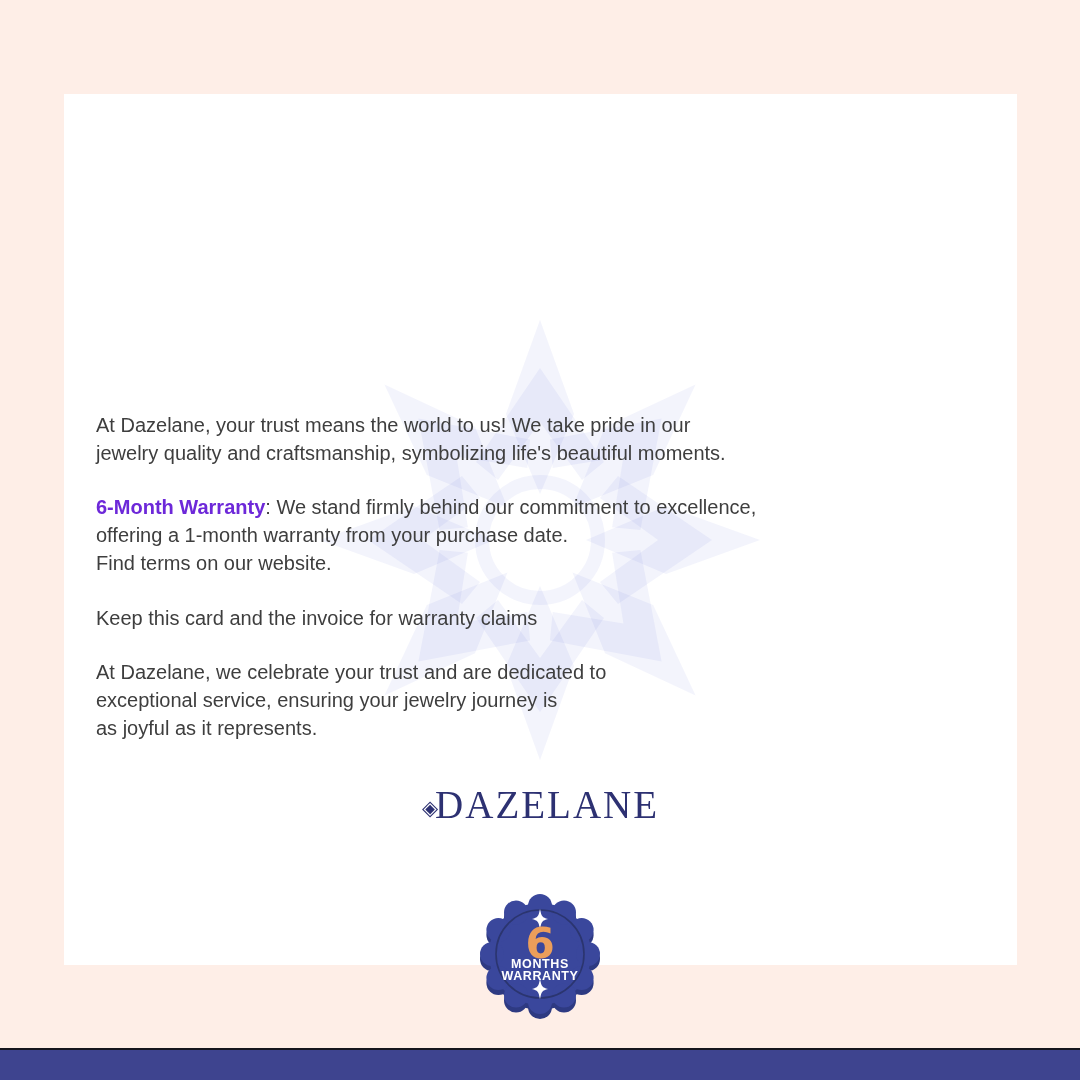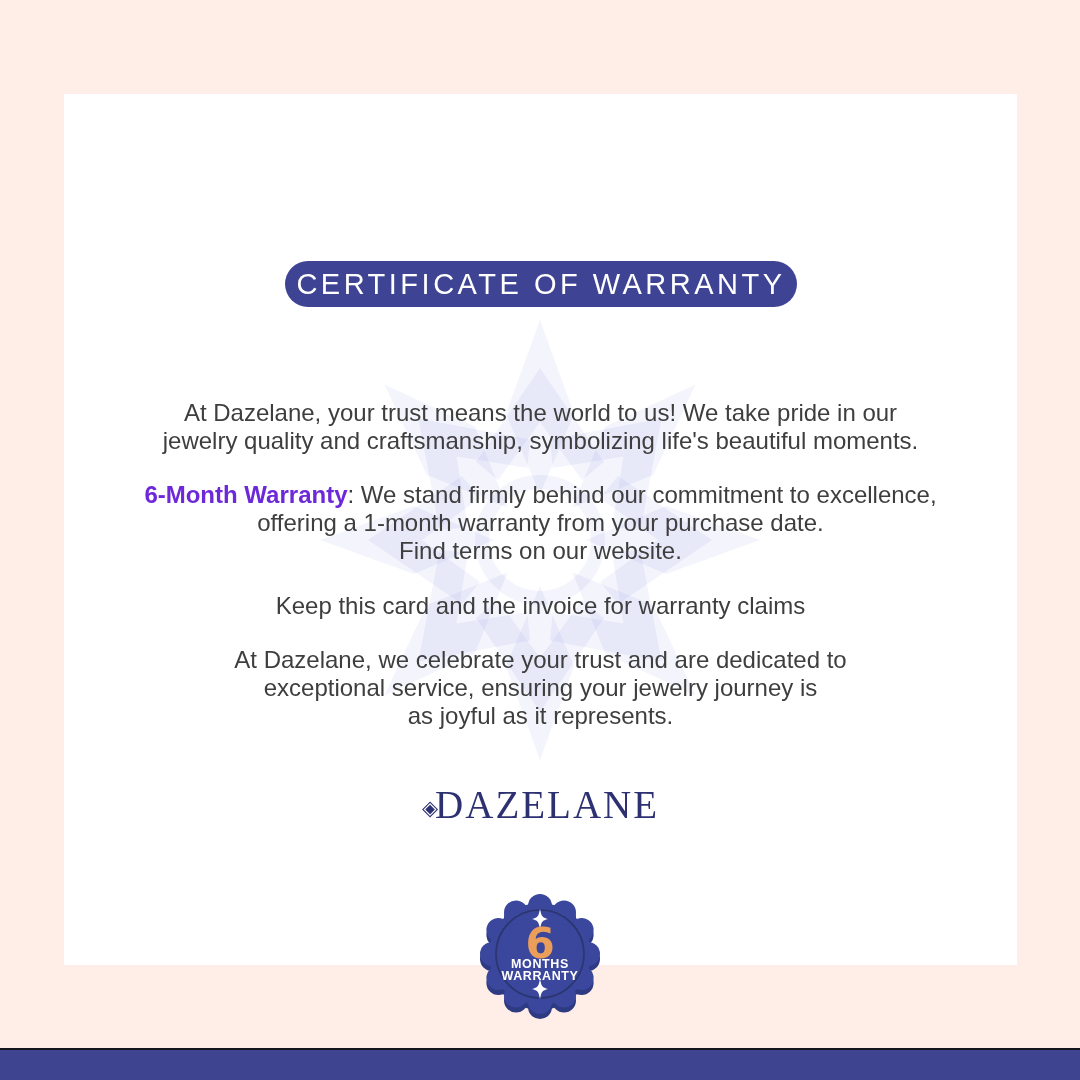--- a/index.html
+++ b/index.html
@@ -40,24 +40,23 @@
     color: #ffffff;
     font-size: 29px;
     letter-spacing: 3.5px;
     white-space: nowrap;
   }
 
   
   .p {
     position: absolute;
     left: 20px; right: 20px;
-    margin: 0;
-    text-align: center;
+    margin: 12px;
     color: #3e3e3e;
-    font-size: 24px;
+    font-size: 20px;
     line-height: 28px;
     white-space: pre-line;
   }
   .p1 { top: 305px; }
   .p2 { top: 387px; }
   .p3 { top: 498px; }
   .p4 { top: 552px; }
   .p strong { font-weight: bold; color: #6d28d9; }
 
   
@@ -136,23 +135,20 @@
         <use href="#wm-petal" transform="translate(230,230) rotate(90)"></use>
         <use href="#wm-petal" transform="translate(230,230) rotate(135)"></use>
         <use href="#wm-petal" transform="translate(230,230) rotate(180)"></use>
         <use href="#wm-petal" transform="translate(230,230) rotate(225)"></use>
         <use href="#wm-petal" transform="translate(230,230) rotate(270)"></use>
         <use href="#wm-petal" transform="translate(230,230) rotate(315)"></use>
       </g>
       <circle cx="230" cy="230" r="58" fill="none" stroke="#3b55c9" stroke-opacity="0.062" stroke-width="14"></circle>
     </svg>
 
-    <div class="banner">
-      <span class="banner-label">CERTIFICATE OF WARRANTY</span>
-    </div>
 
     <p class="p p1">At Dazelane, your trust means the world to us! We take pride in our
 jewelry quality and craftsmanship, symbolizing life's beautiful moments.</p>
 
     <p class="p p2"><strong>6-Month Warranty</strong><span>: We stand firmly behind our commitment to excellence,
 offering a 1-month warranty from your purchase date.
 Find terms on our website.</span></p>
 
     <p class="p p3">Keep this card and the invoice for warranty claims</p>
 

